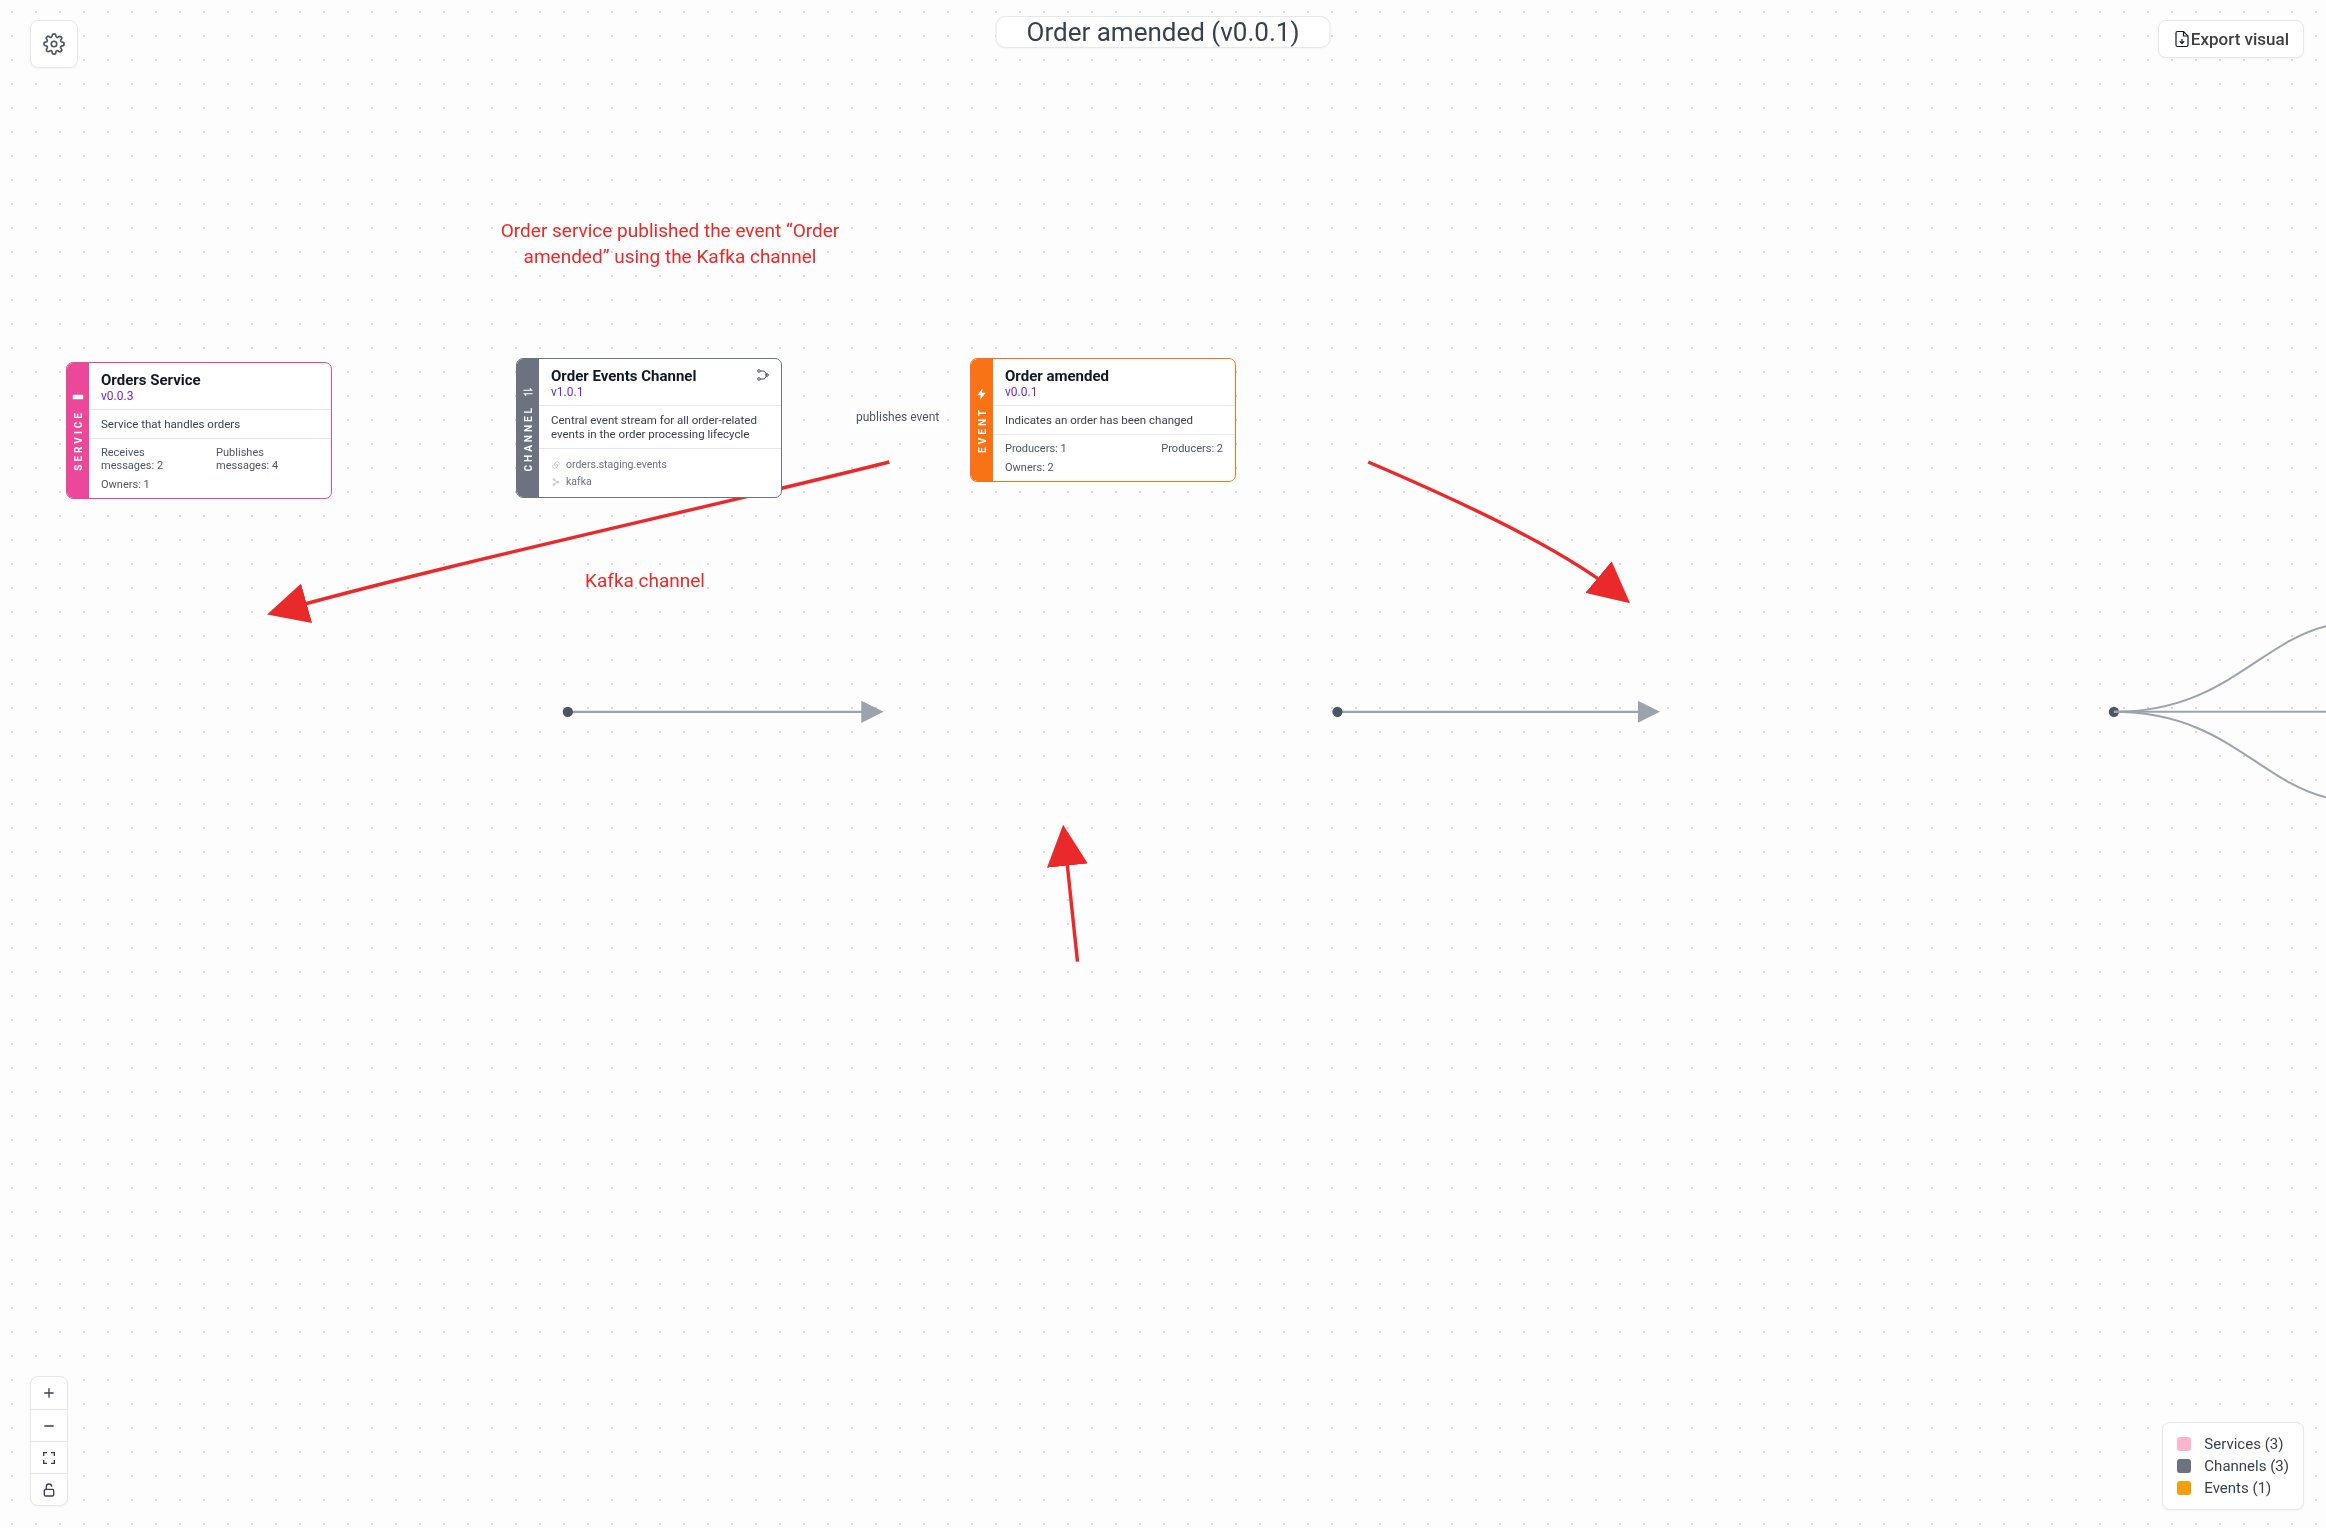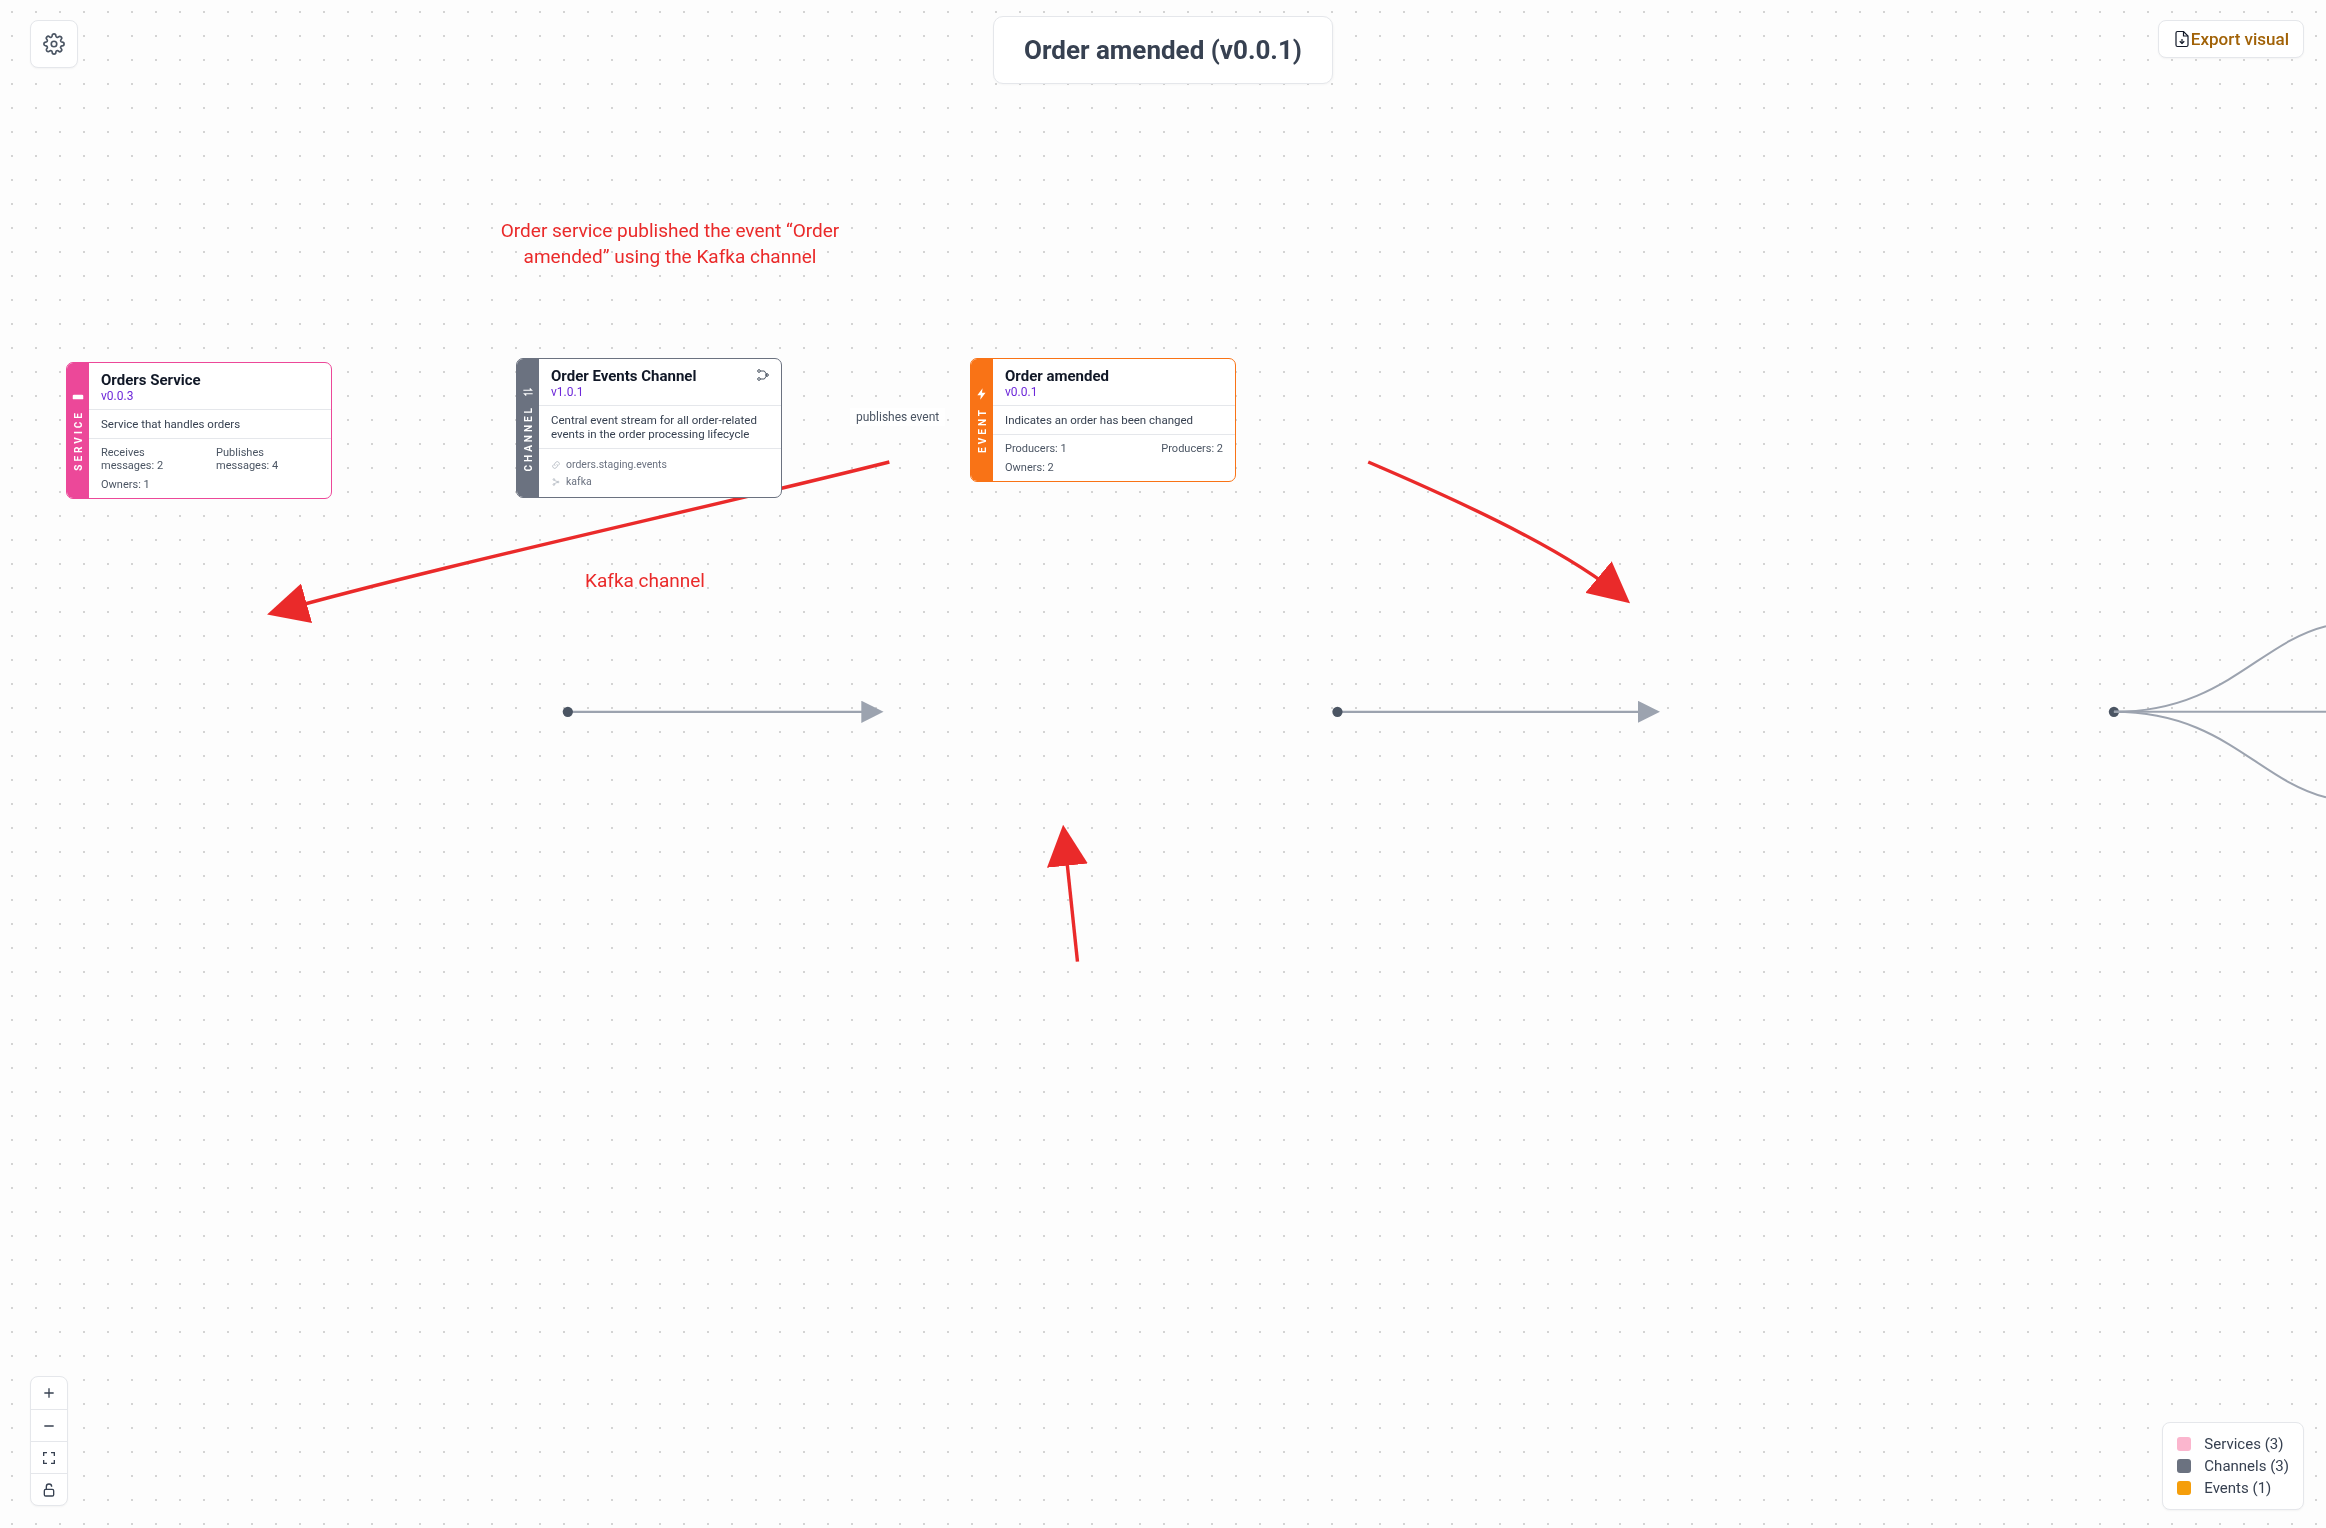--- a/index.html
+++ b/index.html
@@ -17,43 +17,43 @@
     background-size: 24px 24px;
     background-position: 0 0;
   }
   
   .title-chip {
     position:absolute;
     top:16px; left:50%; transform:translateX(-50%);
     background:#fff;
     border:1px solid #e5e7eb;
     border-radius:10px;
-    padding:18px 30px;
+    padding:0 30px;
     font-size:26px;
     color:#374151;
-    font-weight:700;
+    font-weight:400;
     box-shadow: 0 1px 2px rgba(0,0,0,0.03);
   }
   
   .icon-btn {
     position:absolute;
     background:#fff;
     border:1px solid #e5e7eb;
     border-radius:8px;
     display:flex; align-items:center; justify-content:center;
     cursor:pointer;
     box-shadow: 0 1px 2px rgba(0,0,0,0.04);
   }
   .settings-btn { top:20px; left:30px; width:48px; height:48px; }
   .settings-btn svg { width:22px; height:22px; stroke:#4b5563; }
   
   .export-btn {
     position:absolute; top:20px; right:22px;
     background:#fff; border:1px solid #e5e7eb; border-radius:8px;
-    padding:8px 14px; font-size:17px; color:#a16207; font-weight:500;
+    padding:8px 14px; font-size:17px; color:#404040; font-weight:500;
     display:flex; align-items:center; gap:0; cursor:pointer;
     box-shadow:0 1px 2px rgba(0,0,0,0.04);
   }
   .export-btn svg { width:18px; height:18px; stroke:#111827; fill:none; stroke-width:1.6; }
   
   .zoom-controls {
     position:absolute; left:30px; bottom:22px;
     display:flex; flex-direction:column; gap:0;
     border:1px solid #e5e7eb; border-radius:8px; overflow:hidden;
     background:#fff;

